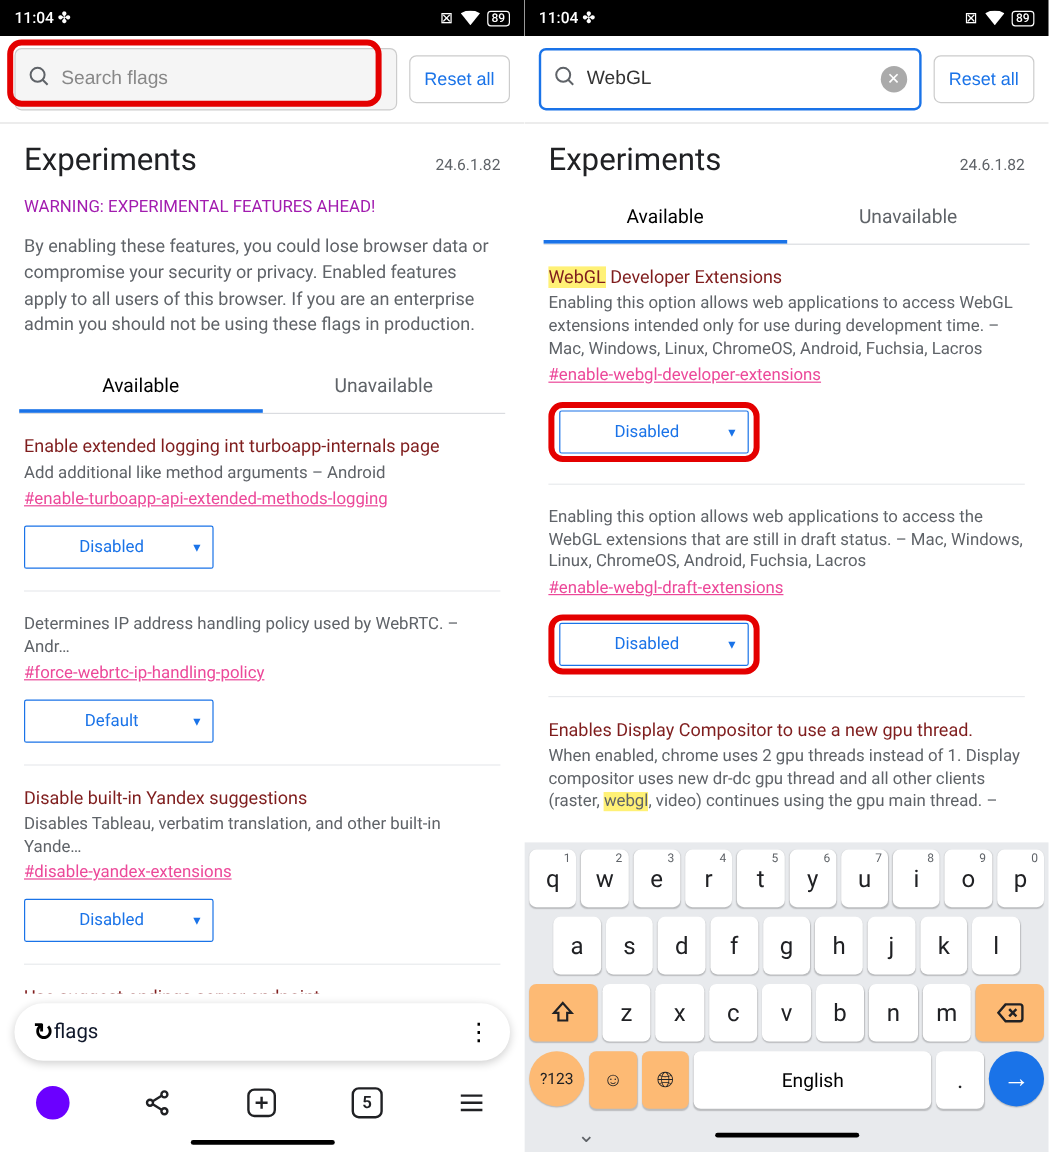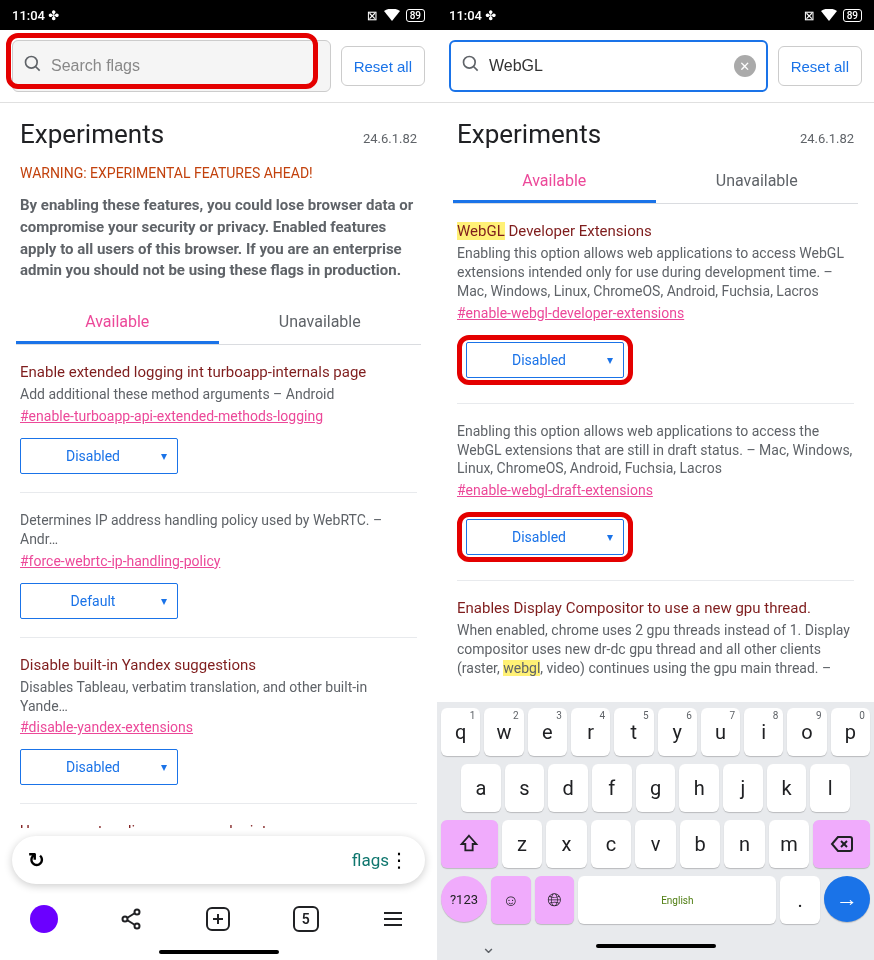--- a/index.html
+++ b/index.html
@@ -12,52 +12,52 @@
   .search-box { flex: 1; height: 52px; border: 1px solid #ccc; border-radius: 6px; background: #f5f5f5; display: flex; align-items: center; padding: 0 10px; gap: 8px; }
   .search-box.focused { border: 2px solid #1a73e8; background: #fff; }
   .search-box input { border: none; background: transparent; outline: none; font-size: 16px; flex: 1; color: #333; }
   .search-box input::placeholder { color: #888; }
   .clear-btn { width: 22px; height: 22px; border-radius: 50%; background: #aaa; color: #fff; font-size: 13px; display: flex; align-items: center; justify-content: center; cursor: pointer; }
   .reset-btn { height: 40px; padding: 0 12px; border: 1px solid #ccc; border-radius: 6px; background: #fff; color: #1a73e8; font-size: 15px; cursor: pointer; }
   .divider { height: 1px; background: #e0e0e0; }
   .header-row { display: flex; align-items: baseline; justify-content: space-between; padding: 16px 20px 8px; }
   .header-row h1 { font-size: 26px; font-weight: 400; color: #202124; }
   .version { font-size: 13px; color: #5f6368; }
-  .warning { color: #c2410c; font-size: 14px; padding: 8px 20px; }
-  .blurb { color: #5f6368; font-size: 15px; line-height: 1.45; padding: 6px 20px 16px; font-weight: bold; }
+  .warning { color: #a21caf; font-size: 14px; padding: 8px 20px; }
+  .blurb { color: #5f6368; font-size: 15px; line-height: 1.45; padding: 6px 20px 16px; }
   .tabs { display: flex; border-bottom: 1px solid #dadce0; margin: 0 16px; }
   .tab { flex: 1; text-align: center; padding: 14px 0 10px; font-size: 16px; color: #5f6368; cursor: pointer; border-bottom: 3px solid transparent; }
-  .tab.active { color: #ec4899; border-bottom-color: #1a73e8; }
+  .tab.active { color: #000000; border-bottom-color: #1a73e8; }
   .flags { padding: 0 20px; }
   .flag { padding: 18px 0; border-bottom: 1px solid #e8eaed; }
   .flag-title { font-size: 15px; color: #7f1d1d; margin-bottom: 4px; }
   .flag-desc { font-size: 14px; color: #5f6368; margin-bottom: 4px; line-height: 1.35; }
   .flag-id { font-size: 14px; color: #ec4899; text-decoration: underline; }
   .flag-select { margin-top: 14px; min-width: 158px; height: 36px; border: 1px solid #1a73e8; background: #fff; color: #1a73e8; font-size: 14px; padding: 0 26px 0 14px; border-radius: 2px; cursor: pointer; position: relative; display: inline-flex; align-items: center; justify-content: center; }
   .flag-select::after { content: "▾"; position: absolute; right: 10px; color: #1a73e8; font-size: 12px; }
   .hl { background: #fff176; }
   .red-box { border: 5px solid #e40000; border-radius: 12px; padding: 2px 4px; display: inline-block; }
   .red-box-search { position:absolute; border:5px solid #e40000; border-radius:12px; pointer-events:none; }
   .bottom-bar { position: absolute; bottom: 0; left: 0; right: 0; background: #fff; }
   .omni { margin: 8px 12px; height: 48px; background: #fff; border-radius: 24px; box-shadow: 0 2px 8px rgba(0,0,0,0.2); display: flex; align-items: center; padding: 0 16px; }
-  .omni-text { flex: 1; text-align: right; font-size: 17px; color: #0f766e; }
+  .omni-text { flex: 1; text-align: left; font-size: 17px; color: #0f172a; }
   .navbar { height: 54px; display: flex; align-items: center; justify-content: space-around; }
   .nav-icon { width: 28px; height: 28px; display: flex; align-items: center; justify-content: center; color: #202124; font-size: 22px; }
   .circle-purple { width: 28px; height: 28px; border-radius: 50%; background: #6b00ff; }
   .tab-count { width: 26px; height: 26px; border: 2px solid #202124; border-radius: 6px; display: flex; align-items: center; justify-content: center; font-size: 14px; font-weight: 600; }
   .home-pill { width: 120px; height: 4px; background: #000; border-radius: 2px; margin: 4px auto 6px; }
   
   .keyboard { position: absolute; bottom: 0; left: 0; right: 0; background: #e8eaed; padding: 6px 4px 0; }
   .krow { display: flex; justify-content: center; gap: 4px; margin-bottom: 8px; }
   .key { background: #fff; border-radius: 6px; height: 48px; min-width: 36px; flex: 1; display: flex; align-items: center; justify-content: center; font-size: 20px; color: #202124; position: relative; box-shadow: 0 1px 1px rgba(0,0,0,0.2); }
   .key sup { position: absolute; top: 2px; right: 5px; font-size: 10px; color: #5f6368; }
   .key.wide { flex: 1.4; }
-  .key.fn { background: #f0abfc; }
+  .key.fn { background: #fdba74; }
   .key.fn.circle { border-radius: 50%; width: 46px; height: 46px; flex: none; }
-  .key.space { flex: 4; font-size: 10px; color: #4d7c0f; }
+  .key.space { flex: 4; font-size: 16px; color: #000000; }
   .key.go { background: #1a73e8; color: #fff; border-radius: 50%; width: 46px; height: 46px; flex: none; font-size: 22px; }
   .kbd-footer { display: flex; align-items: center; justify-content: center; padding: 4px 0 4px; position: relative; }
   .kbd-footer .chev { position: absolute; left: 40px; font-size: 18px; color: #5f6368; }
 </style>
 </head>
 <body>
 
 <div class="pane">
   <div class="status-bar">
     <span><span>11:04</span> ✤</span>
@@ -97,21 +97,21 @@
   <div class="blurb">By enabling these features, you could lose browser data or compromise your security or privacy. Enabled features apply to all users of this browser. If you are an enterprise admin you should not be using these flags in production.</div>
 
   <div class="tabs">
     <div class="tab active">Available</div>
     <div class="tab">Unavailable</div>
   </div>
 
   <div class="flags">
     <div class="flag">
       <div class="flag-title">Enable extended logging int turboapp-internals page</div>
-      <div class="flag-desc">Add additional these method arguments – Android</div>
+      <div class="flag-desc">Add additional like method arguments – Android</div>
       <div class="flag-id">#enable-turboapp-api-extended-methods-logging</div>
       <div class="flag-select">
           <span>Disabled</span>
         </div>
     </div>
     <div class="flag">
       <div class="flag-desc">Determines IP address handling policy used by WebRTC. – Andr…</div>
       <div class="flag-id">#force-webrtc-ip-handling-policy</div>
       <div class="flag-select">
           <span>Default</span>

